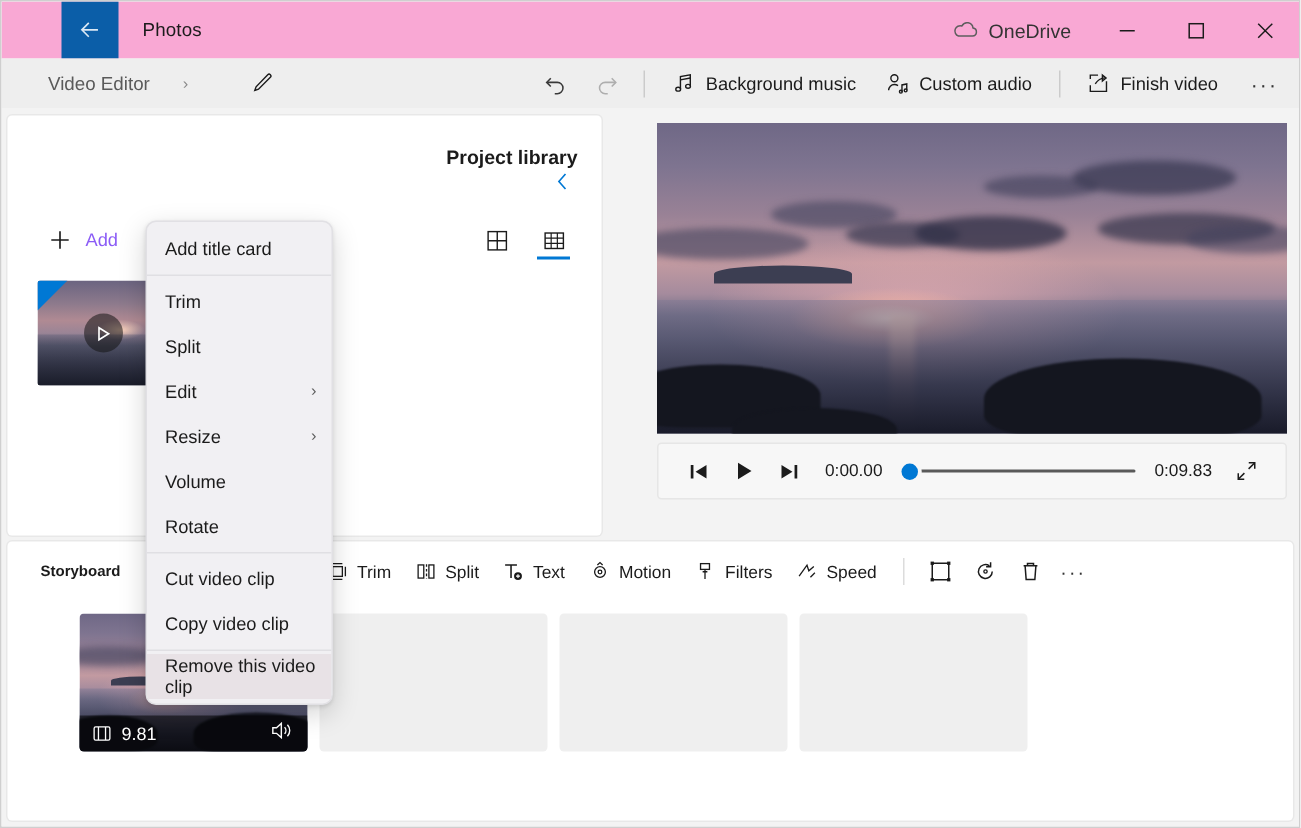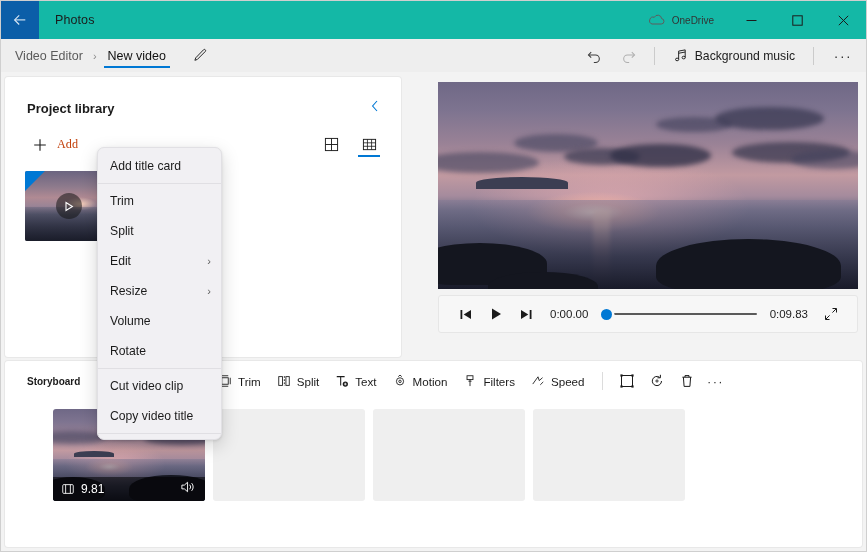--- a/index.html
+++ b/index.html
@@ -14,57 +14,57 @@
     position:relative;
     width:867px; height:552px;
     border:1px solid #cfcfcf;
     background:#ffffff;
     overflow:hidden;
   }
 
   
   .titlebar {
     position:absolute; top:0; left:0; right:0; height:38px;
-    background:#14b8a6;
-    display:flex; align-items:stretch;
+    background:#f9a8d4;
+    display:flex; align-items:stretch;padding-left:40px;
   }
   .back-btn {
     width:38px; height:38px; background:#0b5ea8;
     display:flex; align-items:center; justify-content:center;
     cursor:pointer; flex:0 0 auto;
   }
   .back-btn svg { display:block; }
   .app-title {
     display:flex; align-items:center;
     padding-left:16px;
     font-size:12.5px; color:#1b1b1b;
     letter-spacing:.1px;
   }
   .tb-spacer { flex:1 1 auto; }
   .onedrive {
     display:flex; align-items:center; gap:7px;
-    font-size:10px; color:#333;
+    font-size:13px; color:#333;
     padding:0 14px;
     cursor:pointer;
   }
   .wincontrols { display:flex; align-items:stretch; }
   .wc {
     width:46px; display:flex; align-items:center; justify-content:center;
     cursor:pointer;
   }
 
   
   .cmdbar {
     position:absolute; top:38px; left:0; right:0; height:33px;
     background:#eeeeee;
     display:flex; align-items:center;
   }
   .breadcrumb {
-    display:flex; align-items:center; gap:0px;
-    padding-left:11px; height:100%;
+    display:flex; align-items:center; gap:12px;
+    padding-left:11px; height:100%;margin-left:17px;
   }
   .bc-item {
     font-size:12.5px; color:#5a5a5a; cursor:pointer;
     padding:0 3px;
   }
   .bc-sep { font-size:11px; color:#8a8a8a; padding:0 7px; }
   .bc-current {
     position:relative;
     font-size:12.5px; color:#111; cursor:pointer;
     padding:0 4px; height:100%;
@@ -110,33 +110,34 @@
     background:#f3f3f3;
   }
 
   
   .library {
     position:absolute; left:4px; top:5px; width:396px; height:280px;
     background:#ffffff; border-radius:3px;
     box-shadow:0 0 0 1px rgba(0,0,0,.045);
   }
   .lib-header {
-    display:flex; align-items:center; justify-content:space-between;
+    display:flex; align-items:flex-end; justify-content:space-between;
     padding:20px 16px 0 22px;
+    flex-direction:column;
   }
   .lib-title { font-size:13px; font-weight:bold; color:#1b1b1b; }
   .lib-collapse { cursor:pointer; padding:2px 4px; }
   .lib-toolbar {
     display:flex; align-items:center; justify-content:space-between;
     padding:12px 20px 0 20px;
   }
   .add-btn {
     display:flex; align-items:flex-end; gap:10px;
-    font-size:12.2px; color:#c2410c; cursor:pointer;
-    padding:5px 8px; border-radius:2px;font-family:Liberation Serif, serif;
+    font-size:12.2px; color:#8b5cf6; cursor:pointer;
+    padding:5px 8px; border-radius:2px;
   }
   .view-toggles { display:flex; align-items:center; gap:14px; }
   .view-tg {
     position:relative; width:24px; height:26px;
     display:flex; align-items:center; justify-content:center; cursor:pointer;
   }
   .view-tg.active::after {
     content:""; position:absolute; left:1px; right:1px; bottom:0;
     height:2px; background:#0078d4;
   }
@@ -375,21 +376,20 @@
           <path d="M0.8 0.8 10.2 10.2M10.2 0.8 0.8 10.2" stroke="#1b1b1b" stroke-width="1"></path>
         </svg>
       </div>
     </div>
   </div>
 
   <div class="cmdbar">
     <div class="breadcrumb">
       <span class="bc-item">Video Editor</span>
       <span class="bc-sep">›</span>
-      <span class="bc-current">New video</span>
       <span class="pencil-btn">
         <svg width="15" height="15" viewBox="0 0 16 16">
           <path d="M11.2 1.9a1.3 1.3 0 0 1 1.85 1.85L4.6 12.2 2 13.1l.9-2.6z" fill="none" stroke="#1b1b1b" stroke-width="1"></path>
         </svg>
       </span>
     </div>
 
     <div class="cmd-right">
       <div class="cmd-icon-btn">
         <svg width="17" height="17" viewBox="0 0 18 18">
@@ -406,21 +406,40 @@
       <div class="cmd-sep"></div>
       <div class="cmd-btn">
         <svg width="15" height="15" viewBox="0 0 16 16">
           <path d="M6 12V3.3l7-1.3V10" fill="none" stroke="#1b1b1b" stroke-width="1"></path>
           <ellipse cx="4.4" cy="12.2" rx="1.7" ry="1.4" fill="none" stroke="#1b1b1b" stroke-width="1"></ellipse>
           <ellipse cx="11.4" cy="10.2" rx="1.7" ry="1.4" fill="none" stroke="#1b1b1b" stroke-width="1"></ellipse>
           <path d="M6 5.6l7-1.3" fill="none" stroke="#1b1b1b" stroke-width="1"></path>
         </svg>
         <span>Background music</span>
       </div>
+      <div class="cmd-btn">
+        <svg width="15" height="15" viewBox="0 0 16 16">
+          <circle cx="5.6" cy="4.4" r="2.5" fill="none" stroke="#1b1b1b" stroke-width="1"></circle>
+          <path d="M1.5 13c0-2.4 1.9-4.1 4.1-4.1 1 0 1.9.3 2.6.8" fill="none" stroke="#1b1b1b" stroke-width="1"></path>
+          <path d="M11 14V9.2l3.4-.7V13" fill="none" stroke="#1b1b1b" stroke-width="1"></path>
+          <circle cx="10.2" cy="14" r="1" fill="none" stroke="#1b1b1b" stroke-width="1"></circle>
+          <circle cx="13.6" cy="13.1" r="1" fill="none" stroke="#1b1b1b" stroke-width="1"></circle>
+        </svg>
+        <span>Custom audio</span>
+      </div>
       <div class="cmd-sep"></div>
+      <div class="cmd-btn">
+        <svg width="15" height="15" viewBox="0 0 16 16">
+          <path d="M2 5V2.2h5.5" fill="none" stroke="#1b1b1b" stroke-width="1"></path>
+          <path d="M2 9.5v4.3h11.5V6.5" fill="none" stroke="#1b1b1b" stroke-width="1"></path>
+          <path d="M5.5 8.5c2-3.2 4.3-4.2 7-4.3" fill="none" stroke="#1b1b1b" stroke-width="1"></path>
+          <path d="M10.6 2.2l2.6 2.1-2.6 2.1z" fill="none" stroke="#1b1b1b" stroke-width="1"></path>
+        </svg>
+        <span>Finish video</span>
+      </div>
       <div class="cmd-dots">···</div>
     </div>
   </div>
 
   <div class="content">
 
     <div class="library">
       <div class="lib-header">
         <div class="lib-title">Project library</div>
         <div class="lib-collapse">
@@ -676,18 +695,21 @@
         <span>Volume</span>
       </div>
       <div class="ctx-item">
         <span>Rotate</span>
       </div>
       <div class="ctx-sep"></div>
       <div class="ctx-item">
         <span>Cut video clip</span>
       </div>
       <div class="ctx-item">
-        <span>Copy video title</span>
+        <span>Copy video clip</span>
       </div>
       <div class="ctx-sep"></div>
+      <div class="ctx-item hl">
+        <span>Remove this video clip</span>
+      </div>
     </div>
 
 </div>
 
 </body></html>

